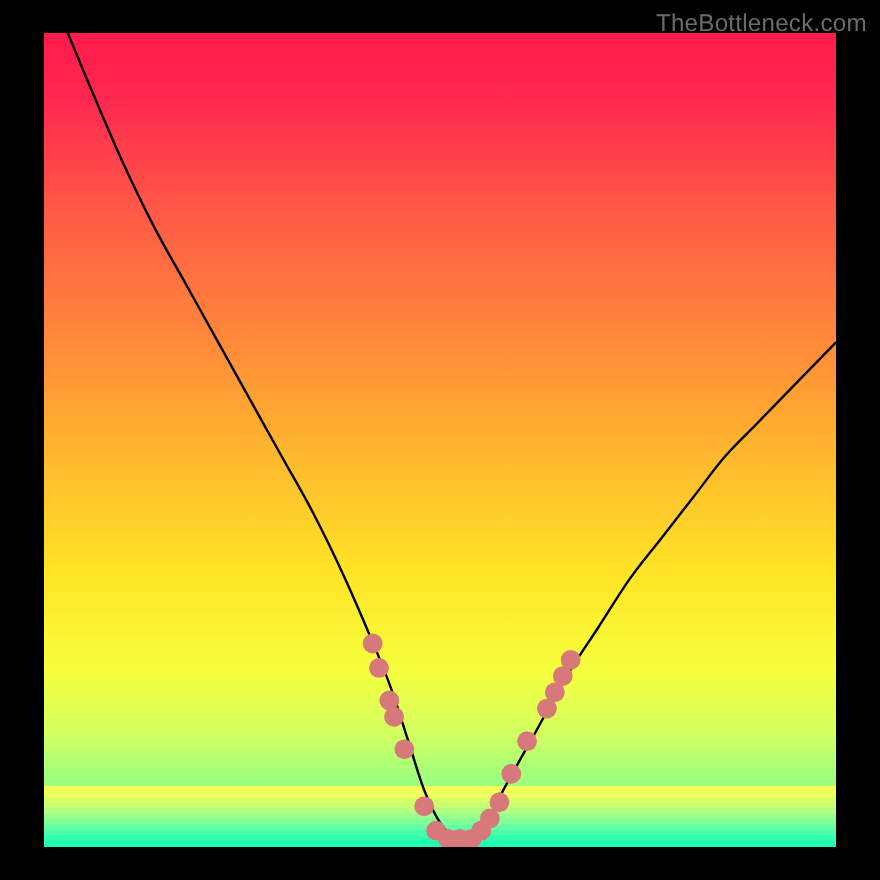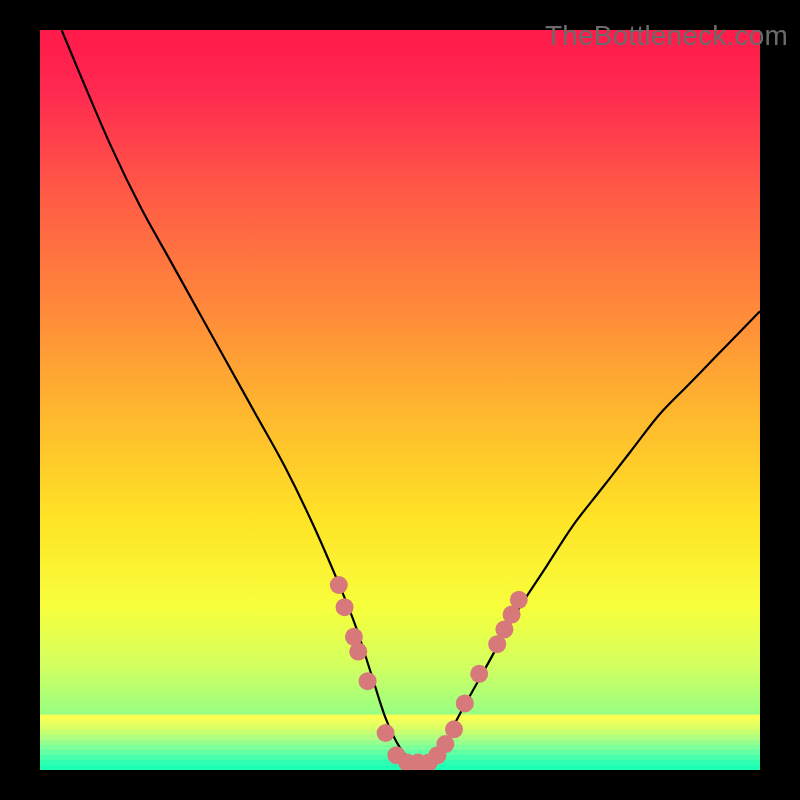--- a/index.html
+++ b/index.html
@@ -12,24 +12,24 @@
     font-family: Arial, Helvetica, sans-serif;
   }
   .frame {
     position: relative;
     width: 800px;
     height: 800px;
     background: #000;
   }
   .watermark {
     position: absolute;
-    top: 20px;
+    top: 8px;
     right: 12px;
     color: #6b6b6b;
-    font-size: 28px;
+    font-size: 22px;
     font-weight: 500;
     letter-spacing: 0.2px;
     z-index: 10;
     text-align: right;
   }
   .plot-area {
     position: absolute;
     left: 40px;
     top: 30px;
     width: 720px;

